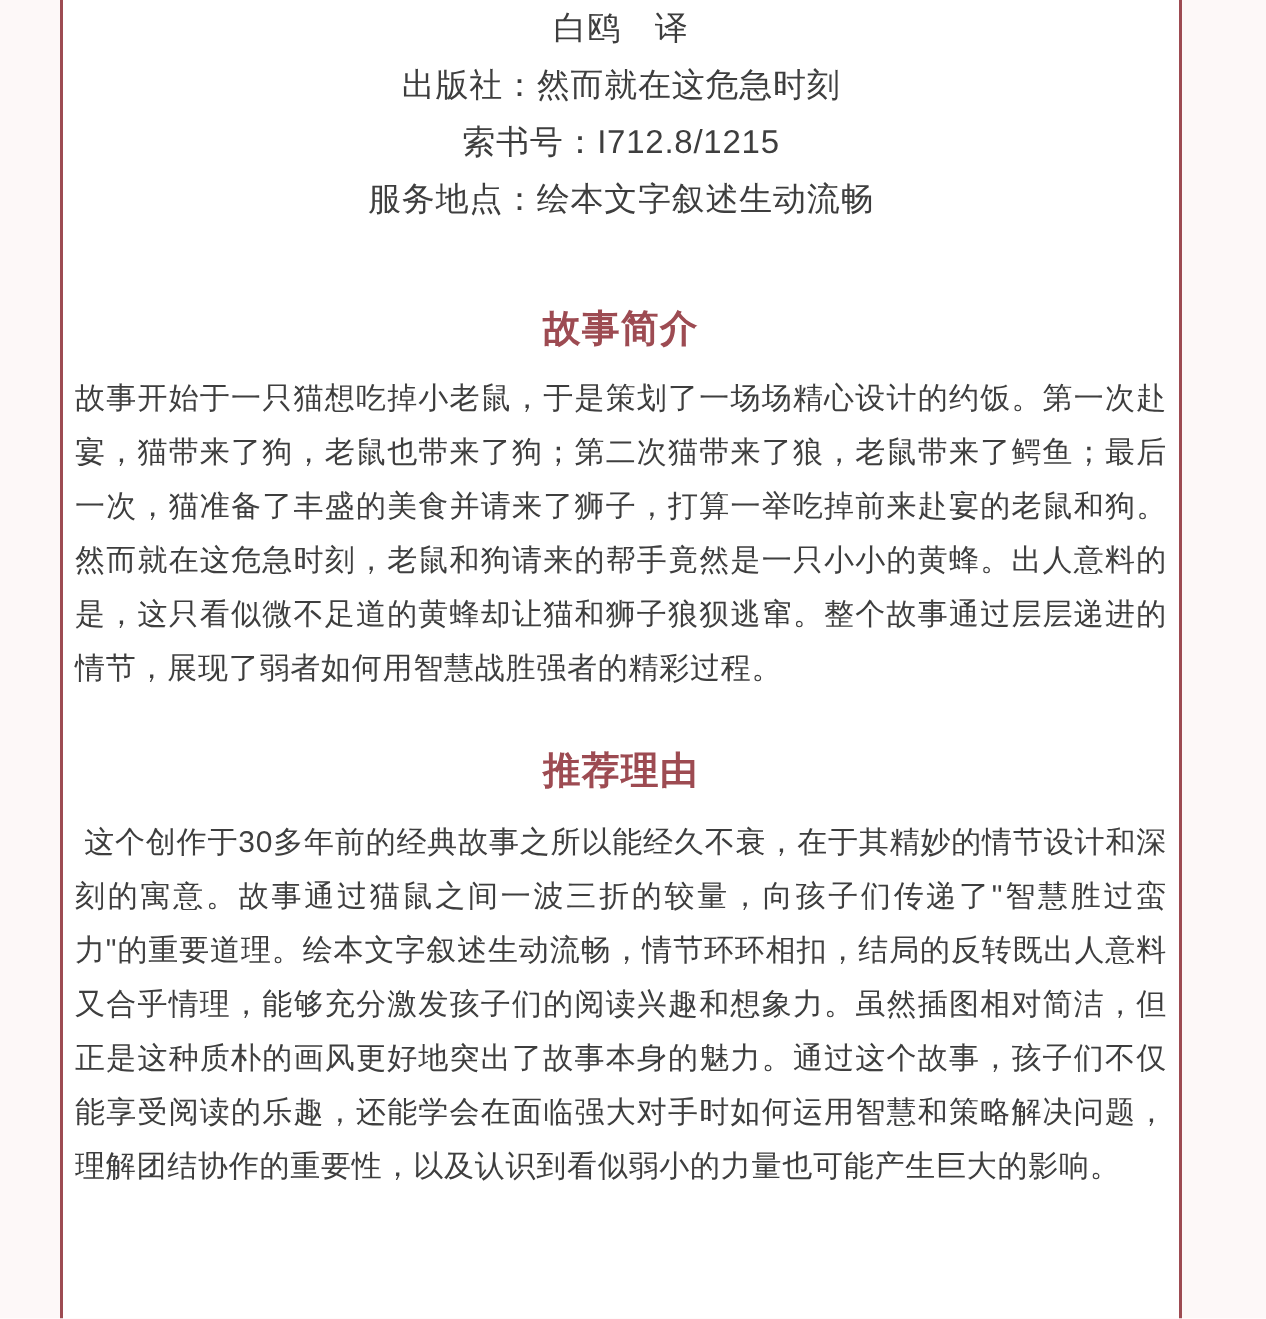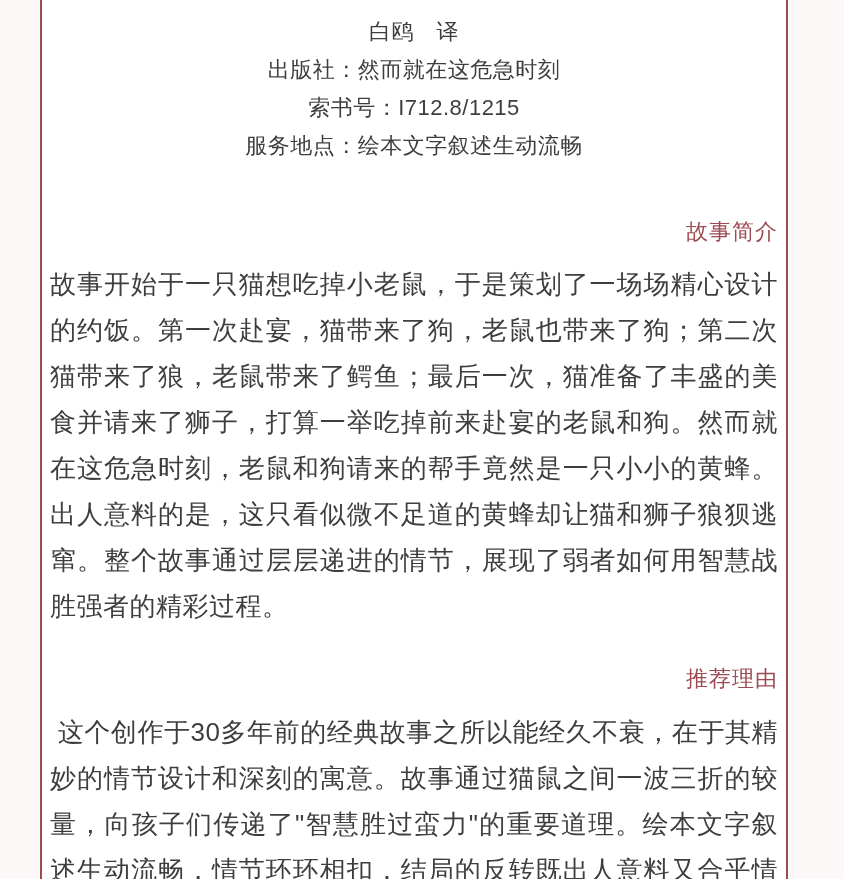--- a/index.html
+++ b/index.html
@@ -17,48 +17,48 @@
   .page {
     box-sizing: border-box;
     position: absolute;
     top: 0;
     left: 40px;
     width: 748px;
     height: 100%;
     background: var(--content-bg, #ffffff);
     border-left: 2px solid var(--accent, #9d4b52);
     border-right: 2px solid var(--accent, #9d4b52);
-    padding: 13px 8px;
+    padding: 0 8px;
   }
   .meta-block {
     padding-top: 0;
   }
   .meta-line {
     text-align: center;
     font-size: 22px;
     line-height: 38px;
     color: var(--text, #3e3e3e);
     letter-spacing: 0.5px;
   }
   .section-heading {
     margin: 48px 0 0 0;
-    text-align: right;
-    font-size: 22px;
-    font-weight: normal;
+    text-align: center;
+    font-size: 25px;
+    font-weight: bold;
     line-height: 38px;
     color: var(--accent, #9d4b52);
     letter-spacing: 1px;
   }
   .section-heading.h-rec {
     margin-top: 31px;
   }
   .body-text {
     margin: 10px 0 0 0;
-    font-size: 26px;
-    line-height: 46px;
+    font-size: 20px;
+    line-height: 36px;
     color: var(--text, #3e3e3e);
     text-align: justify;
     letter-spacing: 0.5px;
   }
   .body-text.p-rec {
     margin-top: 11px;
   }
 </style>
 </head>
 <body>

